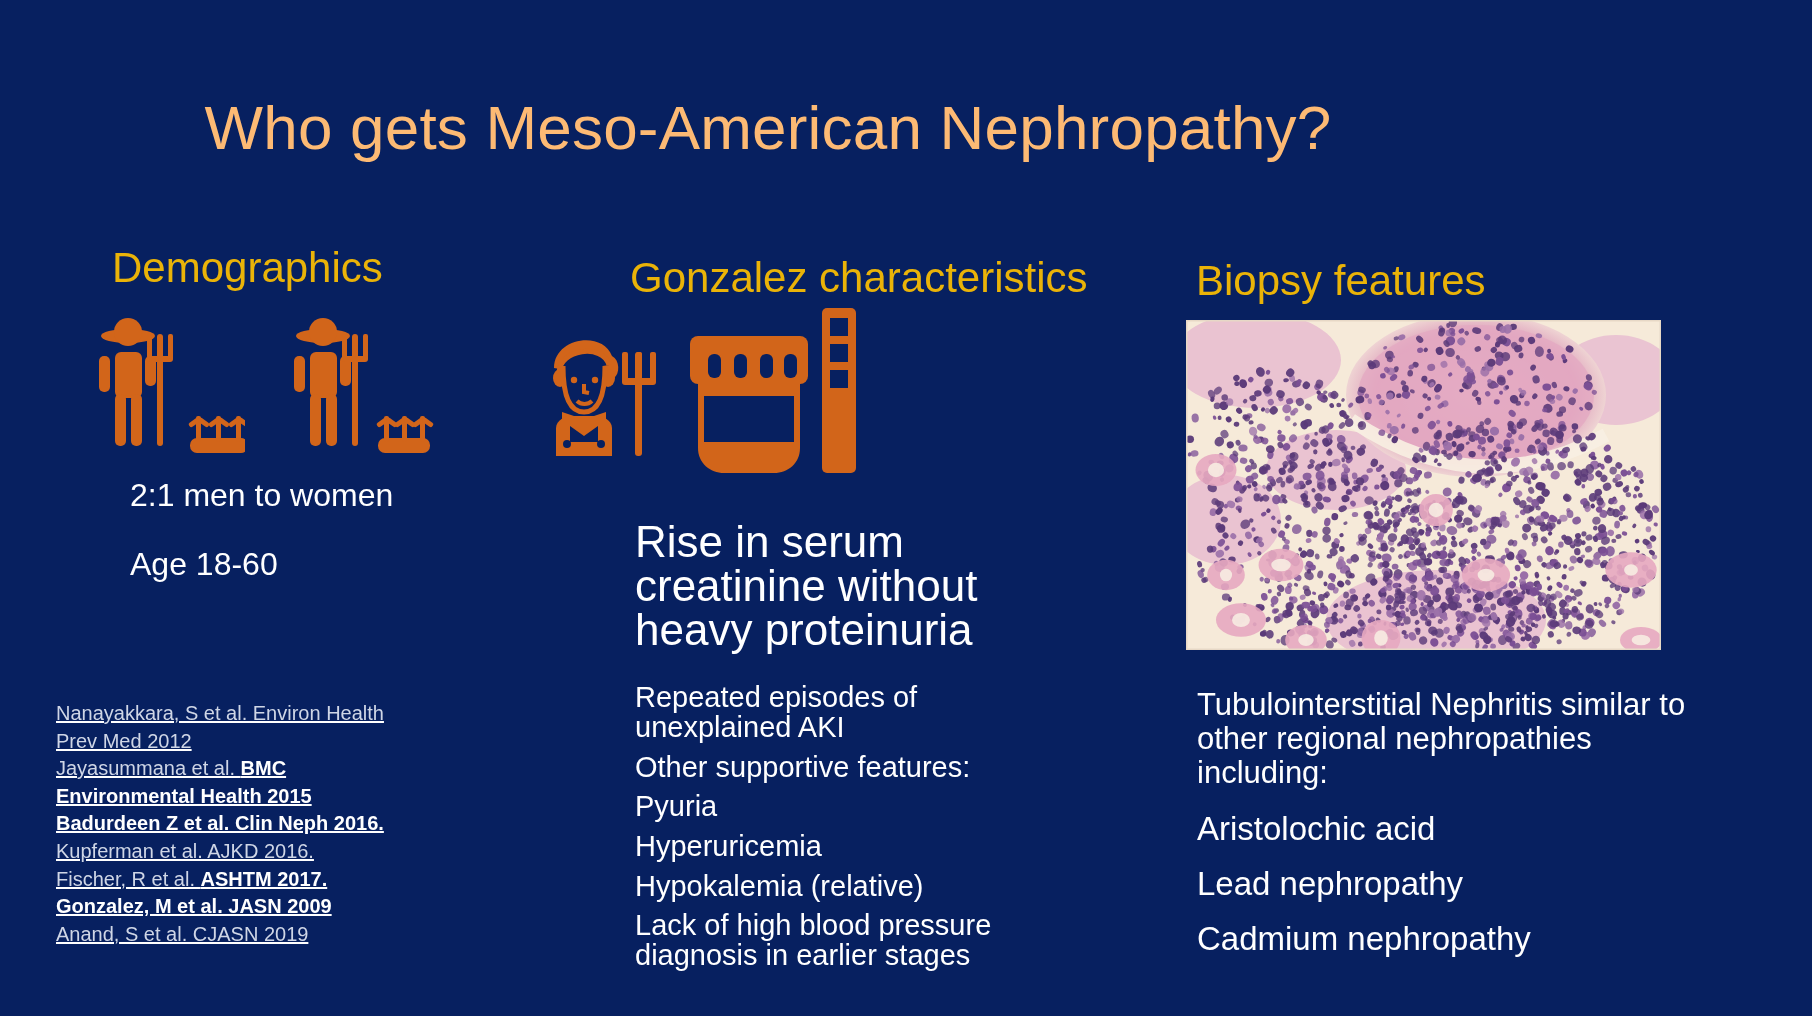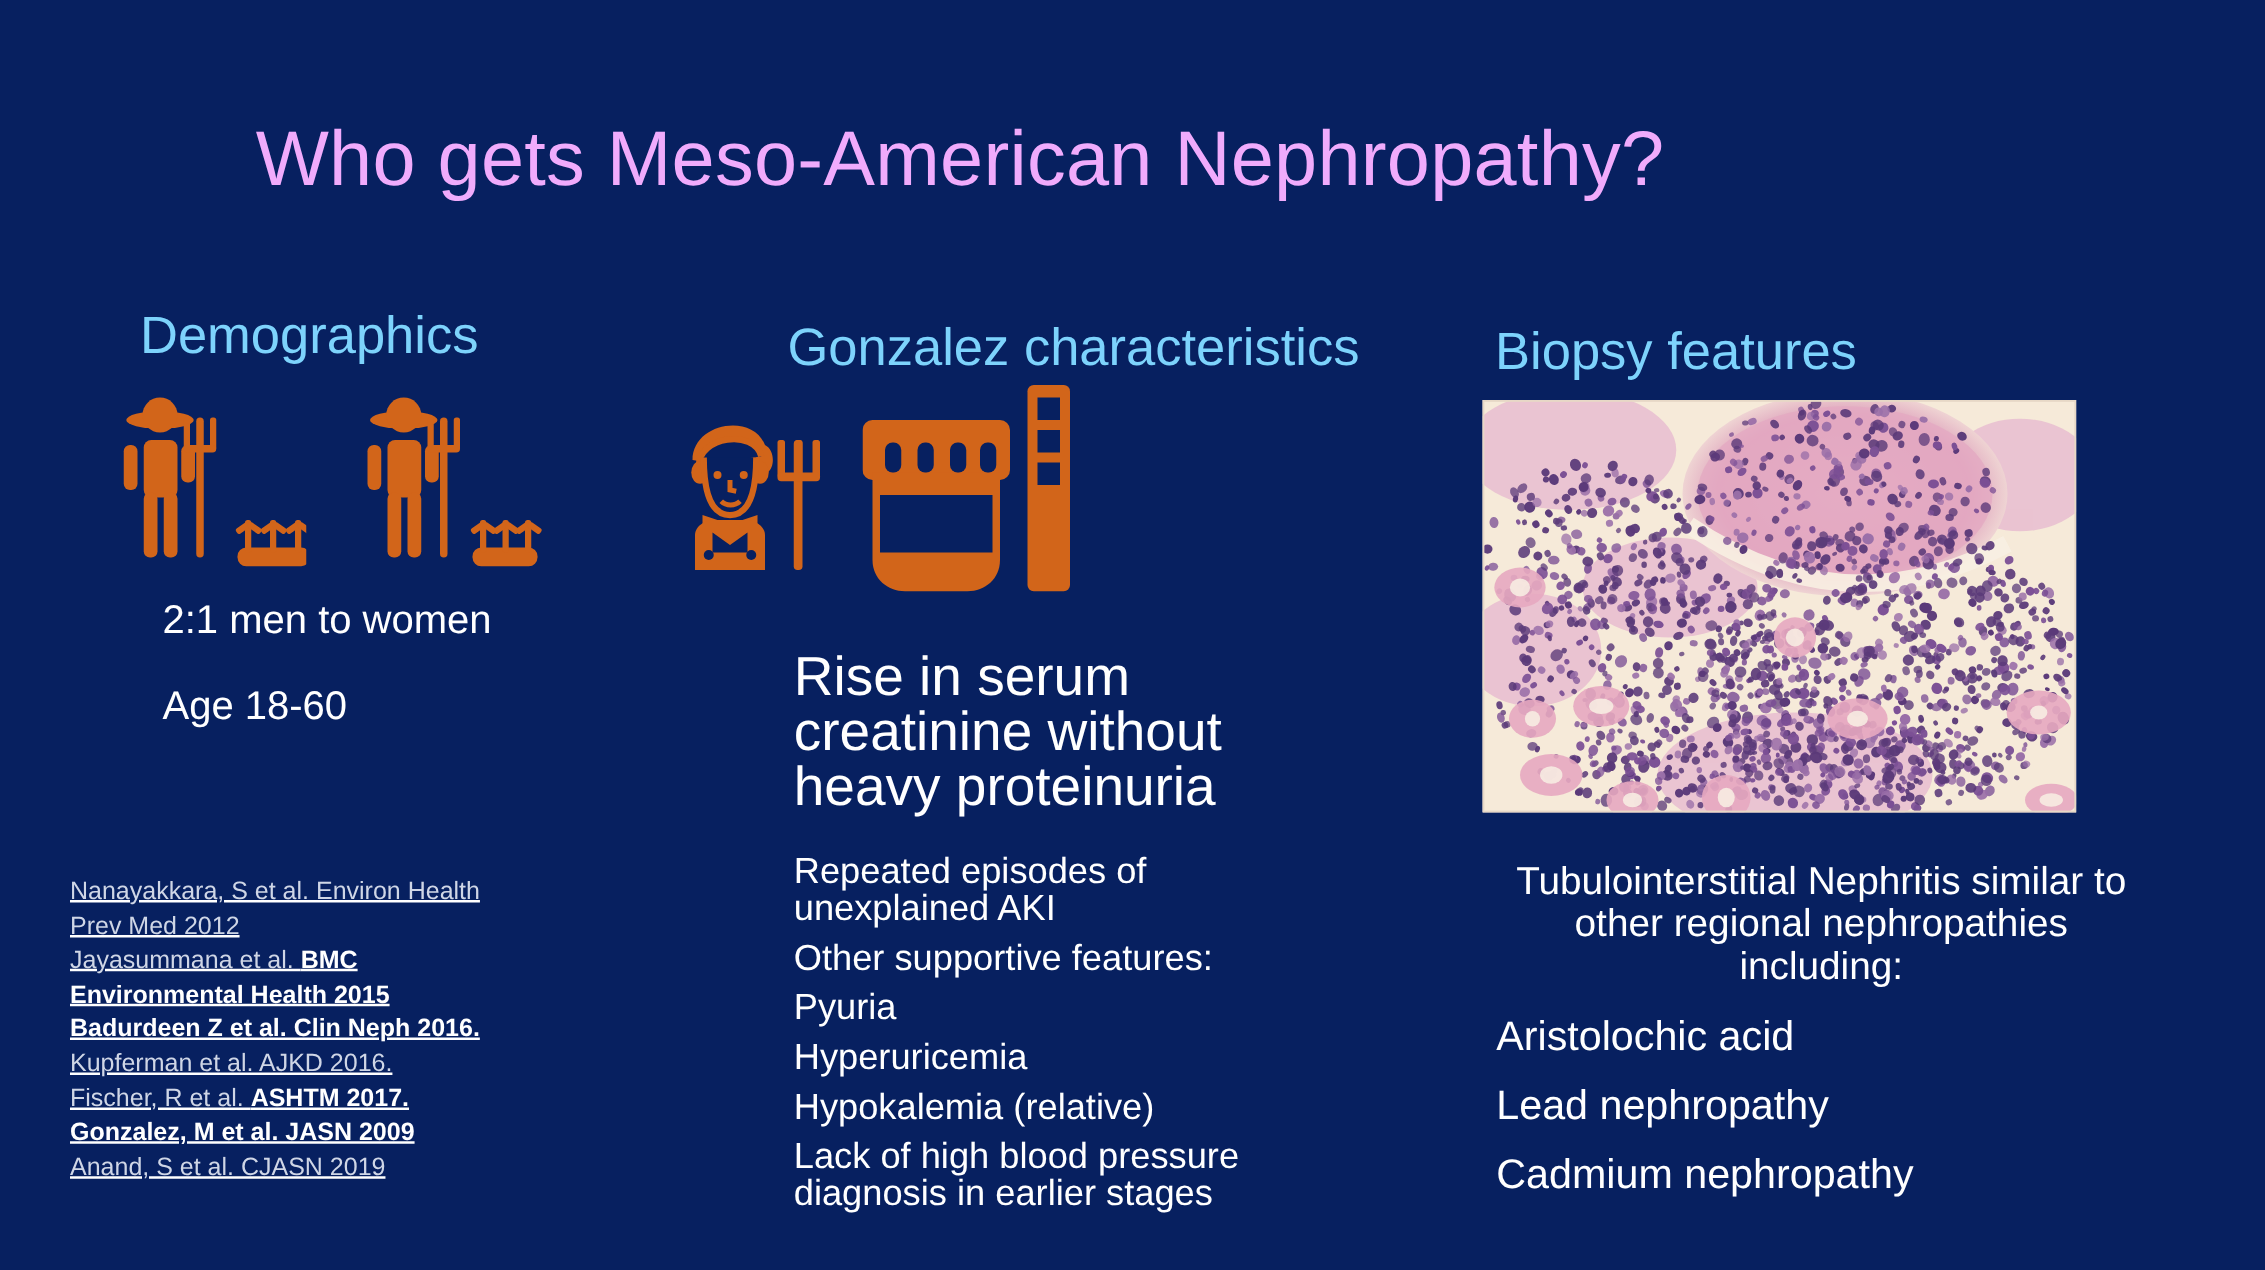--- a/index.html
+++ b/index.html
@@ -10,25 +10,25 @@
     color:#ffffff;
     overflow:hidden;
     position:relative;
   }
   .slide{position:relative;width:1812px;height:1016px;}
 
   .title{
     position:absolute;left:0;top:95px;width:1536px;
     text-align:center;
     font-size:62px;font-weight:400;letter-spacing:.2px;
-    color:#f0abfc;line-height:1.05;
+    color:#fdba74;line-height:1.05;
   }
 
   .col-head{
-    position:absolute;font-size:42px;font-weight:400;color:#7dd3fc;
+    position:absolute;font-size:42px;font-weight:400;color:#eab308;
     line-height:1.1;white-space:nowrap;
   }
   #head-demo{left:112px;top:245px;}
   #head-clin{left:630px;top:255px;}
   #head-biop{left:1196px;top:258px;text-align:right;}
 
   
   .farmers{position:absolute;left:95px;top:316px;width:490px;height:150px;}
   .farmer-svg{position:absolute;top:0;}
   #farmer1{left:0px;}
@@ -68,21 +68,21 @@
   .biopsy-frame{
     position:absolute;left:1186px;top:320px;width:475px;height:330px;
     overflow:hidden;background:#f3e3d7;
   }
   .biopsy-frame svg{display:block;}
 
   .biop-text{
     position:absolute;left:1197px;top:688px;width:520px;
     font-size:31px;font-weight:400;color:#ffffff;line-height:1.1;
   }
-  .biop-text .lead{margin-bottom:22px;text-align:center;}
+  .biop-text .lead{margin-bottom:22px;}
   .biop-text .bullet{margin-bottom:20px;font-size:33px;line-height:1.05;}
 </style>
 </head>
 <body>
 
 <div class="slide">
 
   <div class="title">Who gets Meso-American Nephropathy?</div>
 
   <div class="col-head" id="head-demo">Demographics</div>

